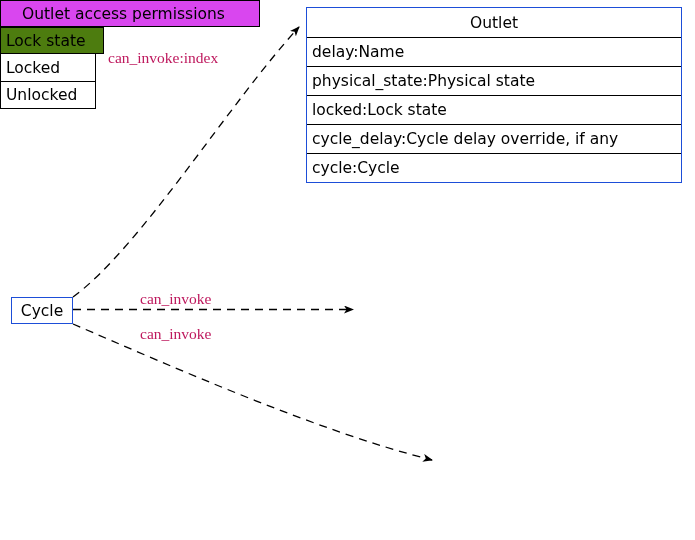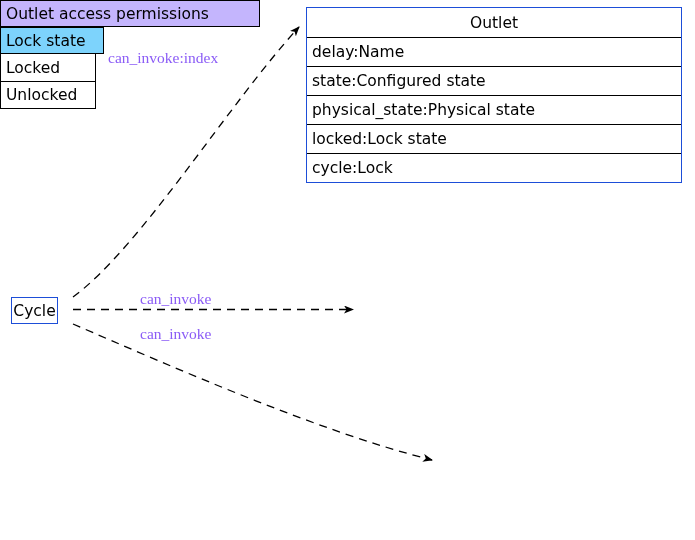--- a/index.html
+++ b/index.html
@@ -53,43 +53,43 @@
     top: 7px;
     width: 376px;
     font-size: 15.5px;
   }
   #node-outlet .rrow { height: 29px; }
 
   
   #node-cycle {
     left: 11px;
     top: 297px;
-    width: 47px;
+    width: 62px;
     height: 27px;
     font-size: 15.5px;
   }
   #node-cycle .rrow { height: 25px; justify-content: center; }
 
   
   #node-permissions {
     left: 363px;
     top: 295px;
     width: 260px;
     font-size: 15.5px;
     border: none;
   }
   #node-permissions .hdr {
     box-sizing: border-box;
     border: 1px solid #000000;
     height: 27px;
     width: 260px;
     display: flex;
     align-items: center;
-    padding-left: 5px;
-    background: #c4b5fd;
+    padding-left: 21px;
+    background: #d946ef;
     white-space: nowrap;
   }
   #node-permissions .body {
     box-sizing: border-box;
     border: 1px solid #000000;
     border-top: none;
     width: 228px;
     background: #ffffff;
   }
   #node-permissions .body .rrow {
@@ -104,39 +104,39 @@
     font-size: 15.5px;
   }
   #node-lockstate .hdr {
     box-sizing: border-box;
     border: 1px solid #000000;
     height: 27px;
     width: 104px;
     display: flex;
     align-items: center;
     padding-left: 5px;
-    background: #7dd3fc;
+    background: #4d7c0f;
     white-space: nowrap;
   }
   #node-lockstate .body {
     box-sizing: border-box;
     border: 1px solid #000000;
     border-top: none;
     width: 96px;
     background: #14b8a6;
   }
   #node-lockstate .body .rrow { height: 27px; }
   #node-lockstate .body .rrow:first-child { border-top: none; }
 
   
   .edge-label {
     position: absolute;
     font-family: "Liberation Serif", "DejaVu Serif", serif;
     font-size: 15.5px;
-    color: #8b5cf6;
+    color: #be185d;
     white-space: nowrap;
     background: transparent;
   }
   #label-index { left: 108px; top: 49px; }
   #label-mid   { left: 140px; top: 290px; }
   #label-low   { left: 140px; top: 325px; }
 </style>
 </head>
 <body>
 
@@ -156,24 +156,24 @@
     <path d="M 73,324 C 175,368 320,432 432,460" fill="none" stroke="#000000" stroke-width="1.3" stroke-dasharray="8,6" marker-end="url(#arrowhead)"></path>
   </svg>
 
   <div class="edge-label" id="label-index">can_invoke:index</div>
   <div class="edge-label" id="label-mid">can_invoke</div>
   <div class="edge-label" id="label-low">can_invoke</div>
 
   <div class="record" id="node-outlet">
     <div class="rrow center">Outlet</div>
     <div class="rrow left">delay:Name</div>
-    <div class="rrow left">state:Configured state</div>
     <div class="rrow left">physical_state:Physical state</div>
     <div class="rrow left">locked:Lock state</div>
-    <div class="rrow left">cycle:Lock</div>
+    <div class="rrow left">cycle_delay:Cycle delay override, if any</div>
+    <div class="rrow left">cycle:Cycle</div>
   </div>
 
   <div class="record" id="node-cycle">
     <div class="rrow">Cycle</div>
   </div>
 
   <div id="node-permissions">
     <div class="hdr">Outlet access permissions</div>
   </div>
 

